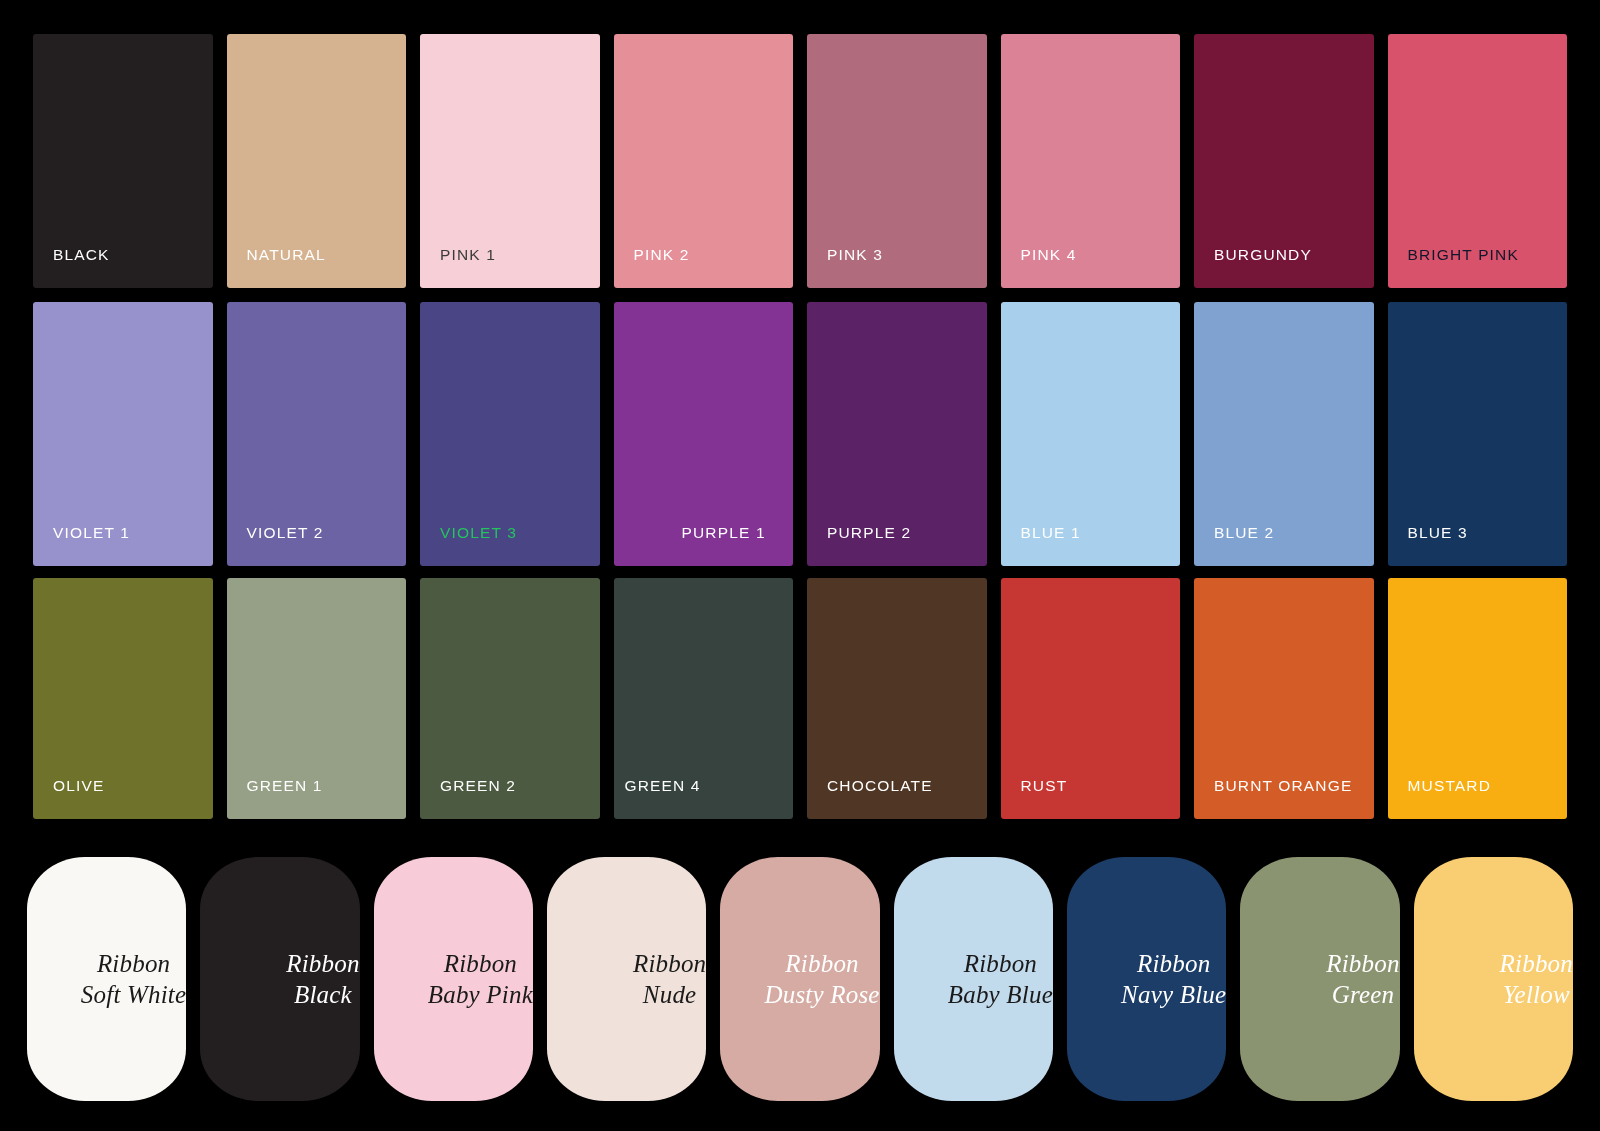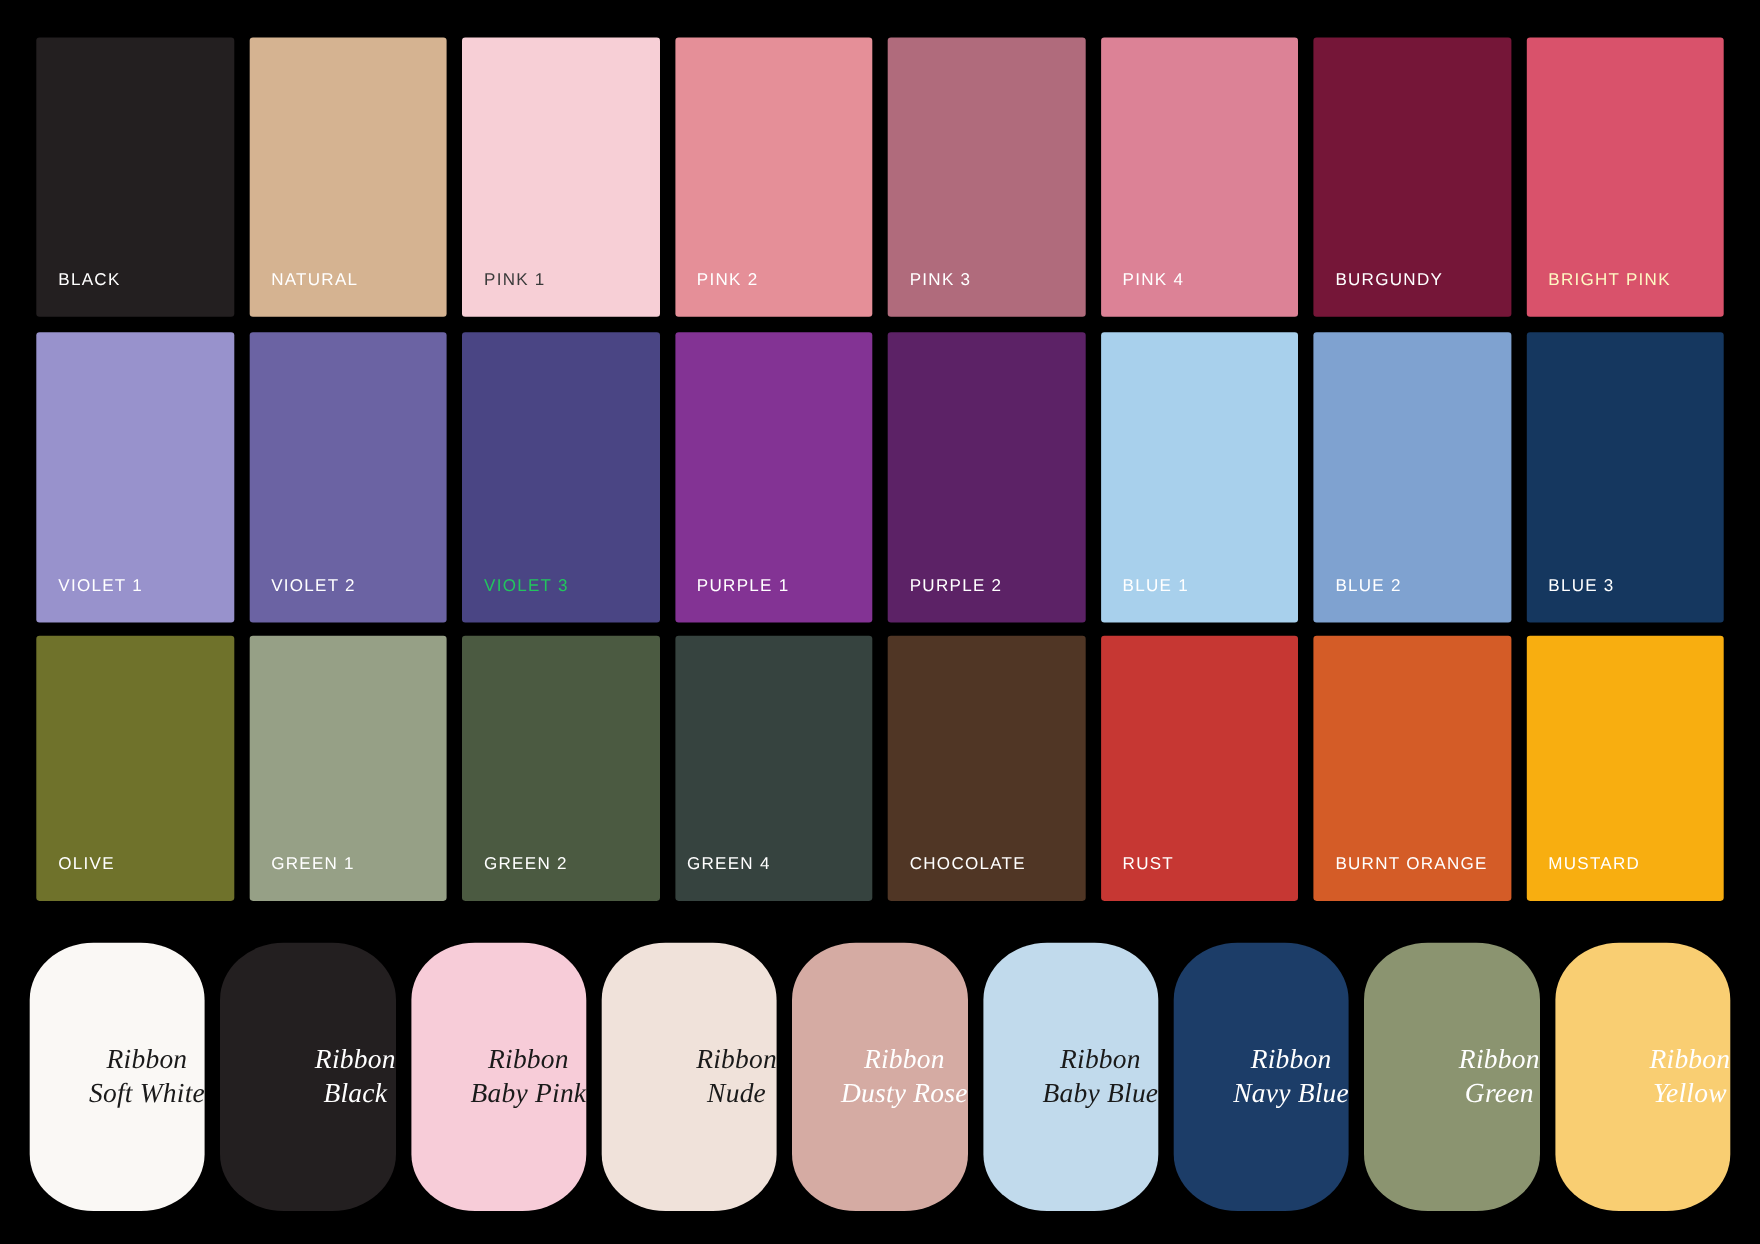--- a/index.html
+++ b/index.html
@@ -111,34 +111,34 @@
       <div class="swatch-cell" style="background: rgb(176, 107, 124);">
         <span class="swatch-label" style="color: rgb(255, 255, 255);">PINK 3</span>
       </div>
       <div class="swatch-cell" style="background: rgb(220, 130, 150);">
         <span class="swatch-label" style="color: rgb(255, 255, 255);">PINK 4</span>
       </div>
       <div class="swatch-cell" style="background: rgb(117, 22, 56);">
         <span class="swatch-label" style="color: rgb(255, 255, 255);">BURGUNDY</span>
       </div>
       <div class="swatch-cell" style="background: rgb(217, 82, 107);">
-        <span class="swatch-label" style="color: #fef9c3;">BRIGHT PINK</span>
+        <span class="swatch-label" style="color: #0f172a;">BRIGHT PINK</span>
       </div>
     </div>
   <div class="swatch-grid" id="swatch-row-2">
       <div class="swatch-cell" style="background: rgb(152, 146, 204);">
         <span class="swatch-label" style="color: rgb(255, 255, 255);">VIOLET 1</span>
       </div>
       <div class="swatch-cell" style="background: rgb(107, 99, 163);">
         <span class="swatch-label" style="color: rgb(255, 255, 255);">VIOLET 2</span>
       </div>
       <div class="swatch-cell" style="background: rgb(74, 69, 132);">
         <span class="swatch-label" style="color: #22c55e;">VIOLET 3</span>
       </div>
-      <div class="swatch-cell" style="background: rgb(131, 51, 148);">
+      <div class="swatch-cell" style="background: rgb(131, 51, 148); padding-left: 48px;">
         <span class="swatch-label" style="color: rgb(255, 255, 255);">PURPLE 1</span>
       </div>
       <div class="swatch-cell" style="background: rgb(92, 34, 102);">
         <span class="swatch-label" style="color: rgb(255, 255, 255);">PURPLE 2</span>
       </div>
       <div class="swatch-cell" style="background: rgb(168, 208, 236);">
         <span class="swatch-label" style="color: rgb(255, 255, 255);">BLUE 1</span>
       </div>
       <div class="swatch-cell" style="background: rgb(127, 162, 208);">
         <span class="swatch-label" style="color: rgb(255, 255, 255);">BLUE 2</span>

